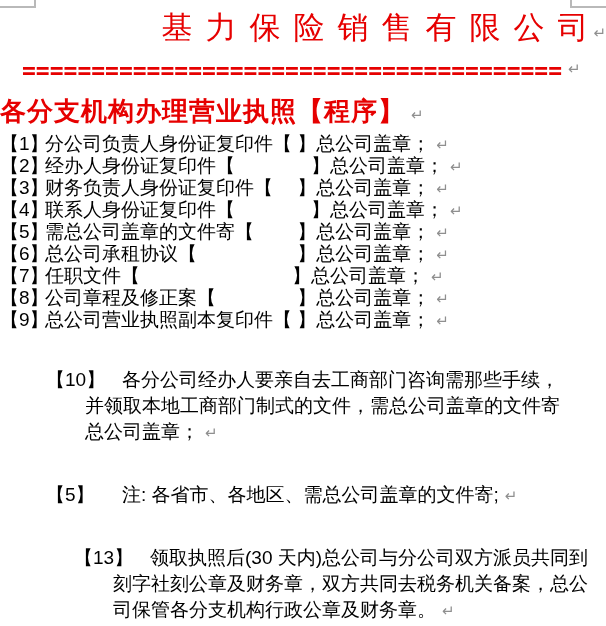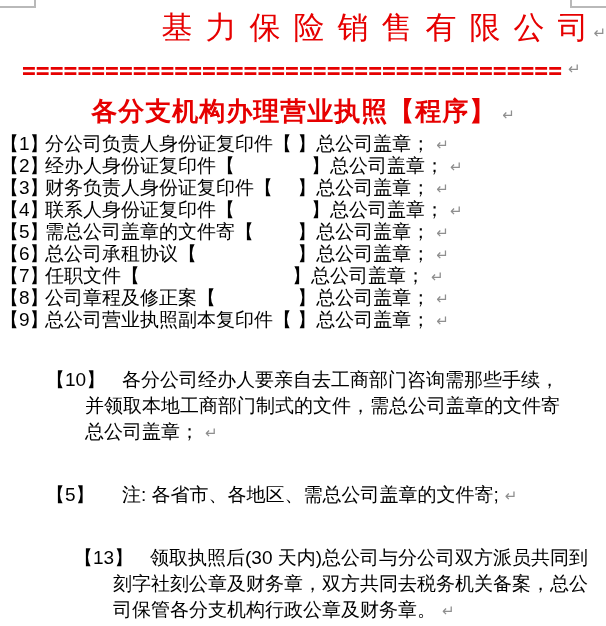--- a/index.html
+++ b/index.html
@@ -42,21 +42,20 @@
     font-size:23px;
     font-weight:bold;
     letter-spacing:0px;
     vertical-align:middle;
   }
 
   .subtitle {
     margin-top:16px;
     height:36px;
     line-height:36px;
-    text-align:center;
     color:var(--red,#e60000);
     font-size:26px;
     font-weight:bold;
     letter-spacing:1px;
     white-space:nowrap;
   }
 
   .items { margin-top:4px; font-size:19px; }
   .item .line { white-space:pre; }
   .item.d1 .line { line-height:21px; }

